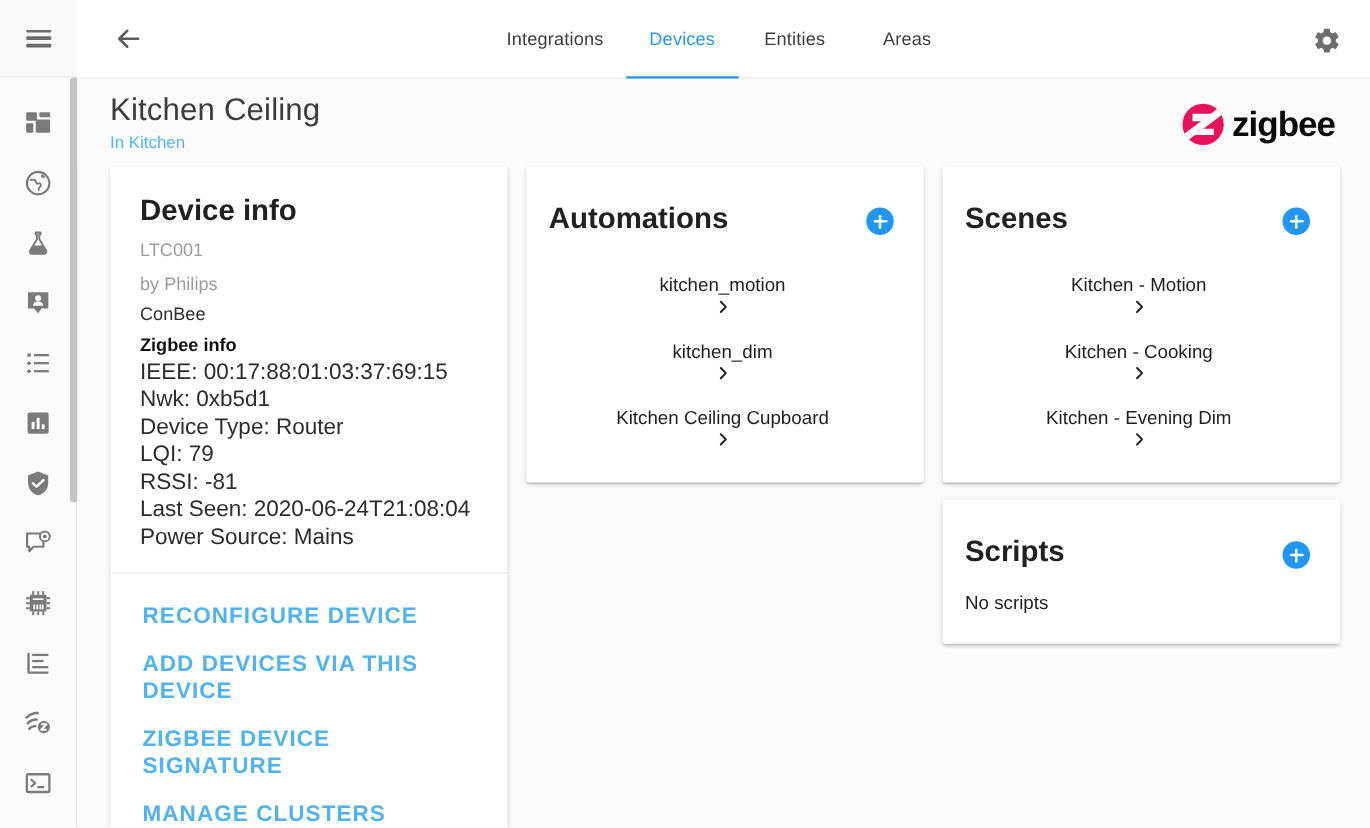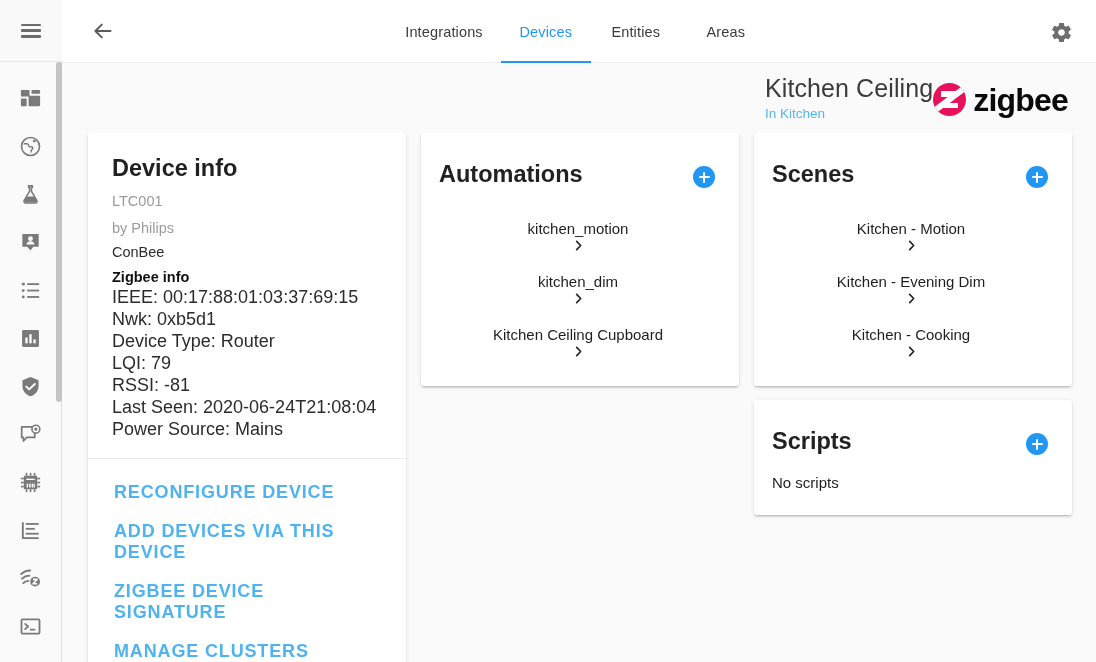--- a/index.html
+++ b/index.html
@@ -169,21 +169,21 @@
   }
 
   
   #page-header {
     position: relative;
     height: 70px;
     flex: 0 0 70px;
     padding: 10px 24px 0 26px;
     display: flex;
     align-items: flex-start;
-    justify-content: flex-end;
+    justify-content: space-between;
     background: #FAFAFA;
   }
   #page-title {
     font-size: 25px;
     font-weight: 400;
     color: #3b3b3b;
     line-height: 30px;
     letter-spacing: 0.1px;
   }
   #page-subtitle {
@@ -221,21 +221,21 @@
   }
   #zigbee-mark .ztop, #zigbee-mark .zbot {
     position: absolute;
     width: 17px; height: 5.5px;
     background: #ffffff;
     left: 8px;
   }
   #zigbee-mark .ztop { top: 8px; }
   #zigbee-mark .zbot { bottom: 8px; }
   #zigbee-wordmark {
-    font-size: 32px;
+    font-size: 28px;
     font-weight: bold;
     color: #0a0a0a;
     letter-spacing: -0.8px;
     line-height: 30px;
   }
 
   
   #content {
     position: relative;
     flex: 1 1 auto;
@@ -644,29 +644,29 @@
             <div class="list-rows">
               <div class="list-row">
                 <span class="list-row-label">Kitchen - Motion</span>
                 <span class="chev">
                   <svg width="13" height="13" viewBox="0 0 24 24">
                       <path d="M8.6 4.5 16 12l-7.4 7.5" fill="none" stroke="#212121" stroke-width="3" stroke-linecap="round" stroke-linejoin="round"></path>
                     </svg>
                 </span>
               </div>
               <div class="list-row">
-                <span class="list-row-label">Kitchen - Evening Dim</span>
+                <span class="list-row-label">Kitchen - Cooking</span>
                 <span class="chev">
                   <svg width="13" height="13" viewBox="0 0 24 24">
                       <path d="M8.6 4.5 16 12l-7.4 7.5" fill="none" stroke="#212121" stroke-width="3" stroke-linecap="round" stroke-linejoin="round"></path>
                     </svg>
                 </span>
               </div>
               <div class="list-row">
-                <span class="list-row-label">Kitchen - Cooking</span>
+                <span class="list-row-label">Kitchen - Evening Dim</span>
                 <span class="chev">
                   <svg width="13" height="13" viewBox="0 0 24 24">
                       <path d="M8.6 4.5 16 12l-7.4 7.5" fill="none" stroke="#212121" stroke-width="3" stroke-linecap="round" stroke-linejoin="round"></path>
                     </svg>
                 </span>
               </div>
             </div>
           </div>
 
           <div class="card">

